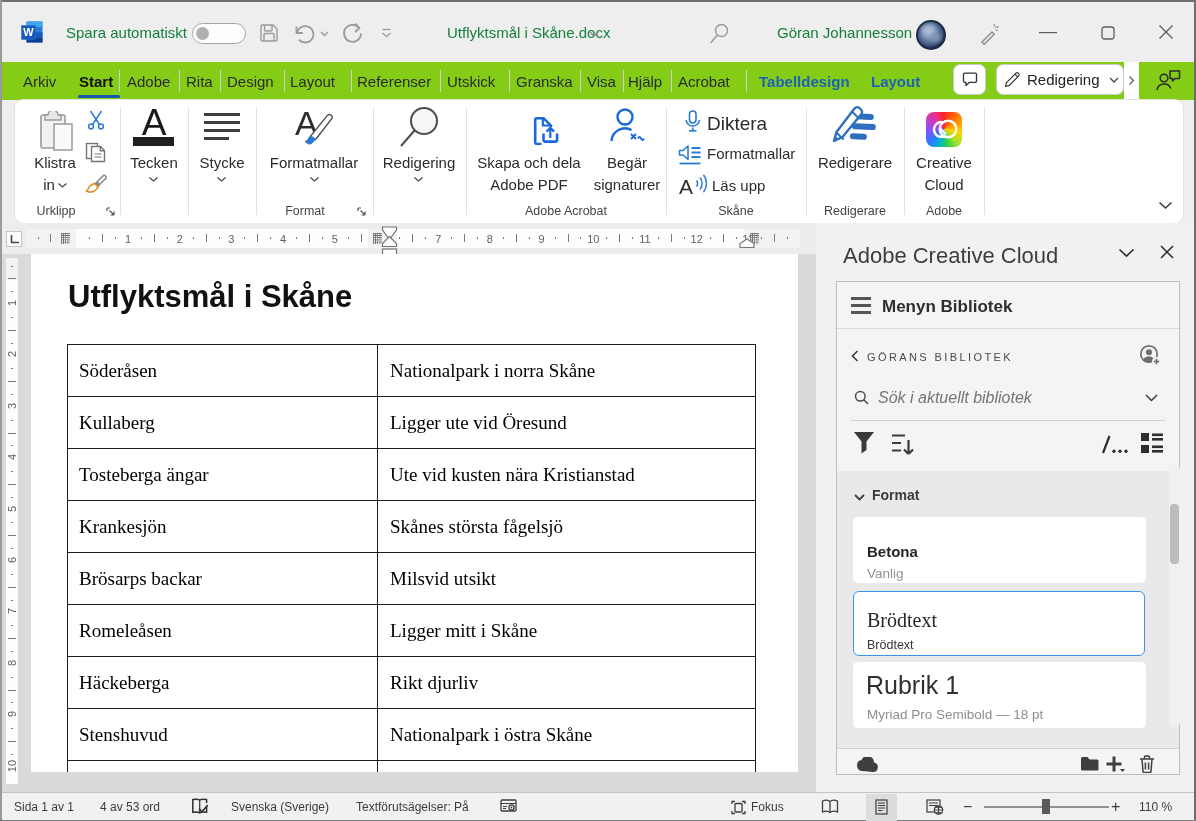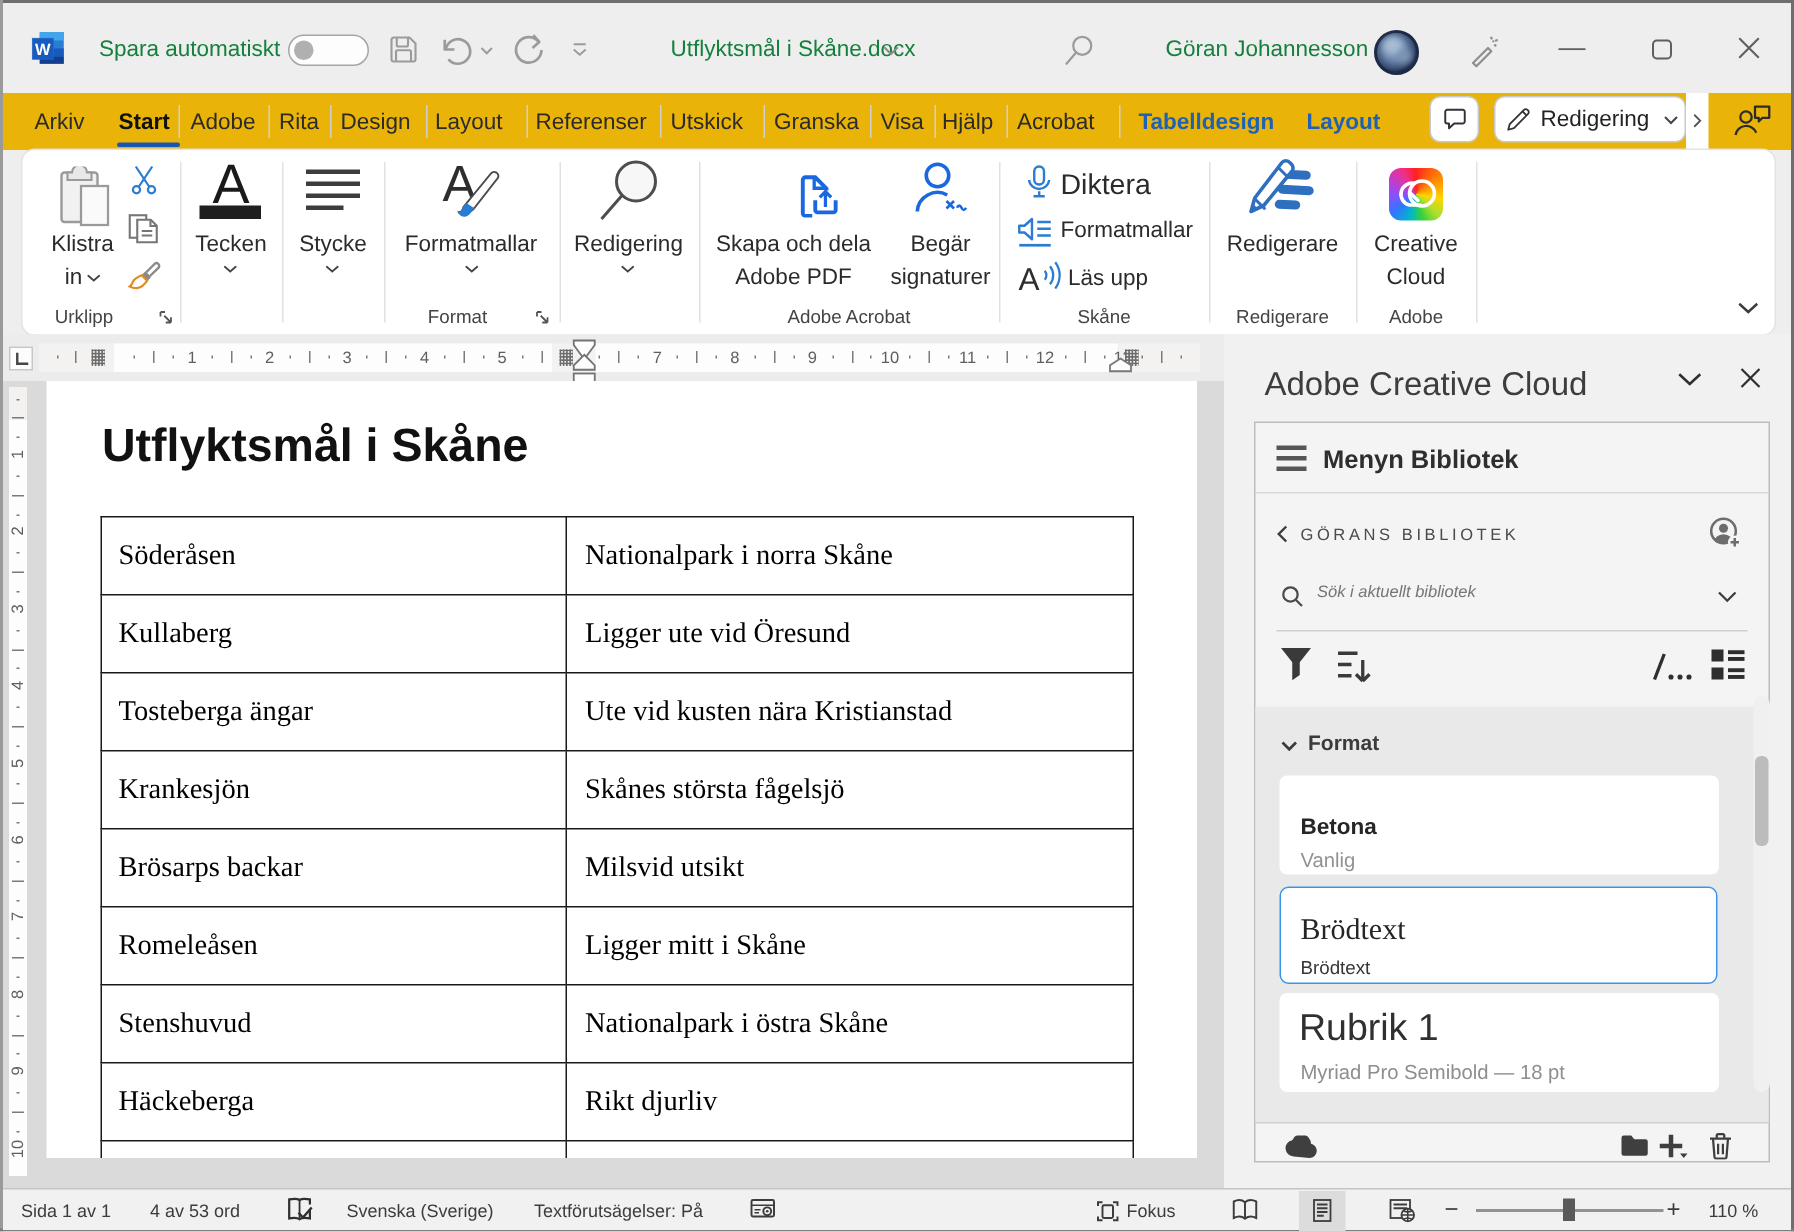--- a/index.html
+++ b/index.html
@@ -14,21 +14,21 @@
 
   
   .titlebar { left:2px; top:2px; width:1192px; height:60px; background:#eeeeee; }
   .tb-txt { color:#15803d; font-size:15px; }
   .toggle { left:190px; top:21px; width:54px; height:21px; background:#fdfdfd; border:1px solid #a6a6a6; border-radius:11px; }
   .toggle .knob { position:absolute; left:3px; top:3px; width:13px; height:13px; border-radius:50%; background:#b0b0b0; }
   .avatar { left:914px; top:18px; width:30px; height:30px; border-radius:50%; background:radial-gradient(circle at 45% 42%, #8fa8c8 0%, #6d87ad 35%, #3a4f75 62%, #101b33 78%, #050a18 100%); border:2px solid #1c2a45; }
   .winbtn { color:#707070; font-size:17px; }
 
   
-  .tabs { left:2px; top:62px; width:1192px; height:38px; background:#eab308; }
+  .tabs { left:2px; top:62px; width:1192px; height:38px; background:#84cc16; }
   .tab { position:absolute; top:11px; font-size:15px; color:#2b2b2b; white-space:nowrap; }
   .tab.ctx { color:#1f62b4; }
   .tabsep { position:absolute; top:8px; width:1px; height:22px; background:#cfcfcf; }
   .start-underline { left:76px; top:33px; width:42px; height:3px; background:#1757b0; border-radius:2px; }
 
   
   .ribbon { left:15px; top:100px; width:1168px; height:123px; background:#ffffff; border-radius:8px; box-shadow:0 0 0 1px #e2e2e2; }
   .rsep { position:absolute; top:8px; width:1px; height:107px; background:#e1e1e1; }
   .rlabel { position:absolute; top:104px; font-size:12.5px; color:#444444; text-align:center; white-space:nowrap; }
   .rbtxt { position:absolute; font-size:15px; color:#2b2b2b; text-align:center; white-space:nowrap; }
@@ -493,26 +493,26 @@
         </tr>
     <tr>
           <td>Brösarps backar</td>
           <td class="c2">Milsvid utsikt</td>
         </tr>
     <tr>
           <td>Romeleåsen</td>
           <td class="c2">Ligger mitt i Skåne</td>
         </tr>
     <tr>
+          <td>Häckeberga</td>
+          <td class="c2">Rikt djurliv</td>
+        </tr>
+    <tr>
           <td>Stenshuvud</td>
           <td class="c2">Nationalpark i östra Skåne</td>
-        </tr>
-    <tr>
-          <td>Häckeberga</td>
-          <td class="c2">Rikt djurliv</td>
         </tr>
     <tr>
           <td style="height:14px"></td>
           <td class="c2" style="height:14px"></td>
         </tr>
   </tbody>
     </table>
 </div>
 <div class="abs panel">
   <div class="abs" style="left:27px;top:20px;font-size:22px;color:#3d3d3d">Adobe Creative Cloud</div>
@@ -542,21 +542,21 @@
       <circle cx="11" cy="9.2" r="3" fill="#6d6d6d"></circle>
       <path d="M4.5 19 a6.5 5.8 0 0 1 13 0 Z" fill="#6d6d6d" clip-path="url(#pc)"></path>
       <circle cx="18.5" cy="18.5" r="4.5" fill="#f4f4f4"></circle>
       <path d="M15.7 18.5 h5.6 M18.5 15.7 v5.6" stroke="#6d6d6d" stroke-width="1.7"></path>
     </svg>
 
     <svg class="abs" style="left:17px;top:108px" width="15" height="15" viewBox="0 0 15 15" fill="none" stroke="#4a4a4a" stroke-width="1.5">
       <circle cx="6.3" cy="6.3" r="4.8"></circle>
         <path d="M9.8 9.8 L14 14"></path>
     </svg>
-    <div class="abs" style="left:41px;top:107px;font-size:11px;font-style:italic;color:#757575">Sök i aktuellt bibliotek</div>
+    <div class="abs" style="left:41px;top:107px;font-size:16px;font-style:italic;color:#757575">Sök i aktuellt bibliotek</div>
     <svg class="abs" style="left:308px;top:112px" width="13" height="8" viewBox="0 0 13 8" fill="none" stroke="#3c3c3c" stroke-width="1.5">
         <path d="M1 1 l5.5 5.5 L12 1"></path>
       </svg>
     <div class="abs" style="left:14px;top:138px;width:314px;height:1px;background:#cfcfcf"></div>
 
     <svg class="abs" style="left:16px;top:149px" width="22" height="25" viewBox="0 0 22 25">
       <path d="M1 1 h20 L13.5 10.5 V19 l-5 3.5 V10.5 Z" fill="#3a3a3a"></path>
     </svg>
     <svg class="abs" style="left:54px;top:150px" width="24" height="24" viewBox="0 0 24 24" fill="none" stroke="#3a3a3a" stroke-width="2.2">
       <path d="M1 3.5 h13 M1 11 h9 M1 18.5 h9"></path>

